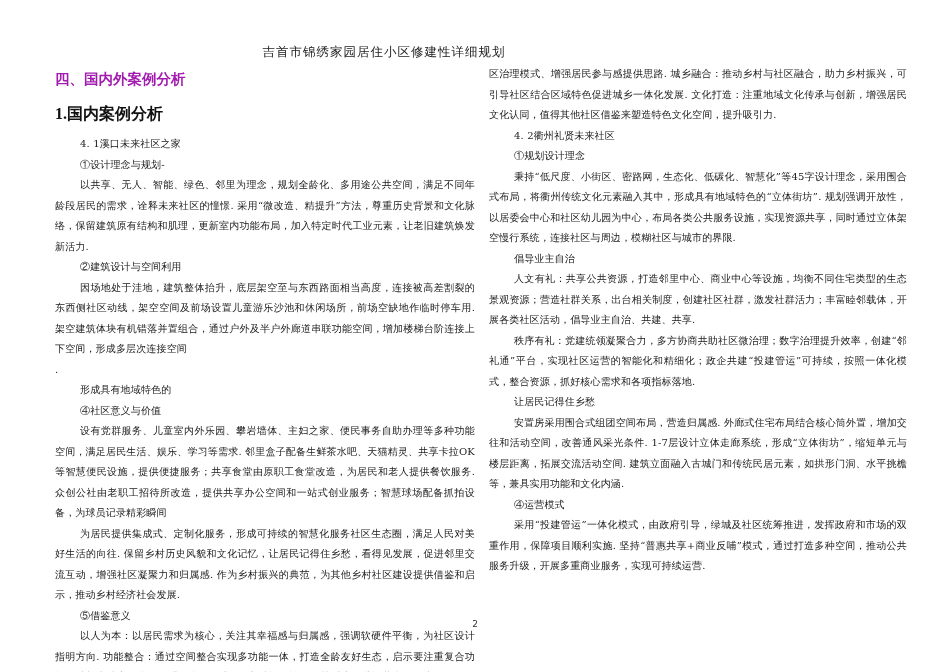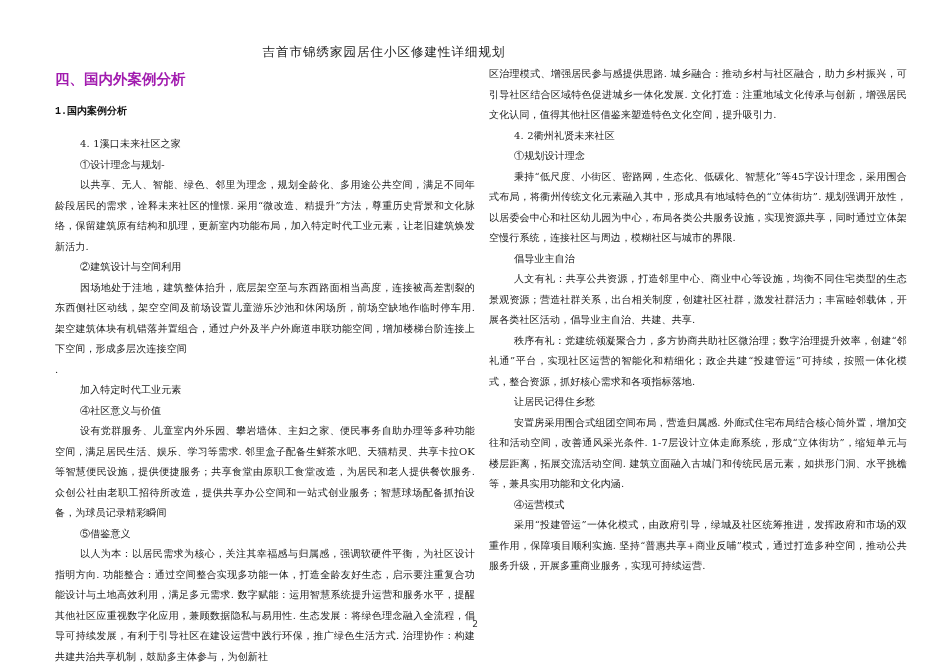--- a/index.html
+++ b/index.html
@@ -2,22 +2,22 @@
 <html><head>
 <meta charset="utf-8">
 <style>
   html, body { margin: 0; padding: 0; background: #ffffff; }
   body { width: 950px; height: 672px; position: relative; overflow: hidden;
          font-family: "DejaVu Serif", "Liberation Serif", serif; color: #1a1a1a; }
   .header { position: absolute; top: 44px; left: 0; width: 768px; text-align: center;
             font-size: 12.5px; letter-spacing: 1px; color: #222; }
   .h1 { position: absolute; left: 55px; top: 70px; font-family: "DejaVu Sans", "Liberation Sans", sans-serif;
         font-weight: bold; font-size: 14.5px; color: #a21caf; }
-  .h2 { position: absolute; left: 55px; top: 104px; font-family: Liberation Mono, monospace;
-        font-weight: bold; font-size: 10px; color: #111; }
+  .h2 { position: absolute; left: 55px; top: 104px; font-family: Liberation Serif, serif;
+        font-weight: bold; font-size: 16px; color: #111; }
   .p { font-size: 10px; line-height: 20.5px; text-align: justify; margin: 0; letter-spacing: 0.15px; }
   .indent { text-indent: 25px; }
   .sub { padding-left: 25px; }
   .block { position: absolute; }
   .page-num { position: absolute; top: 619px; left: 0; width: 950px; text-align: center;
               font-family: "DejaVu Sans", "Liberation Sans", sans-serif; font-size: 9px; color: #333; }
 </style>
 </head>
 <body>
 
@@ -26,23 +26,24 @@
 <div class="h1">四、国内外案例分析</div>
 <div class="h2">1.国内案例分析</div>
 
 <div class="block" style="left:55px; top:134px; width:420px;">
   <p class="p sub">4. 1溪口未来社区之家</p>
   <p class="p sub">①设计理念与规划-</p>
   <p class="p indent">以共享、无人、智能、绿色、邻里为理念，规划全龄化、多用途公共空间，满足不同年龄段居民的需求，诠释未来社区的憧憬. 采用“微改造、精提升”方法，尊重历史背景和文化脉络，保留建筑原有结构和肌理，更新室内功能布局，加入特定时代工业元素，让老旧建筑焕发新活力.</p>
   <p class="p sub">②建筑设计与空间利用</p>
   <p class="p indent">因场地处于洼地，建筑整体抬升，底层架空至与东西路面相当高度，连接被高差割裂的东西侧社区动线，架空空间及前场设置儿童游乐沙池和休闲场所，前场空缺地作临时停车用. 架空建筑体块有机错落并置组合，通过户外及半户外廊道串联功能空间，增加楼梯台阶连接上下空间，形成多层次连接空间</p>
   <p class="p">.</p>
-  <p class="p sub">加入特定时代工业元素</p>
+  <p class="p sub">形成具有地域特色的</p>
   <p class="p sub">④社区意义与价值</p>
   <p class="p indent">设有党群服务、儿童室内外乐园、攀岩墙体、主妇之家、便民事务自助办理等多种功能空间，满足居民生活、娱乐、学习等需求. 邻里盒子配备生鲜茶水吧、天猫精灵、共享卡拉OK等智慧便民设施，提供便捷服务；共享食堂由原职工食堂改造，为居民和老人提供餐饮服务. 众创公社由老职工招待所改造，提供共享办公空间和一站式创业服务；智慧球场配备抓拍设备，为球员记录精彩瞬间</p>
+  <p class="p indent">为居民提供集成式、定制化服务，形成可持续的智慧化服务社区生态圈，满足人民对美好生活的向往. 保留乡村历史风貌和文化记忆，让居民记得住乡愁，看得见发展，促进邻里交流互动，增强社区凝聚力和归属感. 作为乡村振兴的典范，为其他乡村社区建设提供借鉴和启示，推动乡村经济社会发展.</p>
   <p class="p sub">⑤借鉴意义</p>
   <p class="p indent">以人为本：以居民需求为核心，关注其幸福感与归属感，强调软硬件平衡，为社区设计指明方向. 功能整合：通过空间整合实现多功能一体，打造全龄友好生态，启示要注重复合功能设计与土地高效利用，满足多元需求. 数字赋能：运用智慧系统提升运营和服务水平，提醒其他社区应重视数字化应用，兼顾数据隐私与易用性. 生态发展：将绿色理念融入全流程，倡导可持续发展，有利于引导社区在建设运营中践行环保，推广绿色生活方式. 治理协作：构建共建共治共享机制，鼓励多主体参与，为创新社</p>
 </div>
 
 <div class="block" style="left:489px; top:64px; width:418px;">
   <p class="p">区治理模式、增强居民参与感提供思路. 城乡融合：推动乡村与社区融合，助力乡村振兴，可引导社区结合区域特色促进城乡一体化发展. 文化打造：注重地域文化传承与创新，增强居民文化认同，值得其他社区借鉴来塑造特色文化空间，提升吸引力.</p>
   <p class="p sub">4. 2衢州礼贤未来社区</p>
   <p class="p sub">①规划设计理念</p>
   <p class="p indent">秉持“低尺度、小街区、密路网，生态化、低碳化、智慧化”等45字设计理念，采用围合式布局，将衢州传统文化元素融入其中，形成具有地域特色的“立体街坊”. 规划强调开放性，以居委会中心和社区幼儿园为中心，布局各类公共服务设施，实现资源共享，同时通过立体架空慢行系统，连接社区与周边，模糊社区与城市的界限.</p>
   <p class="p sub">倡导业主自治</p>

